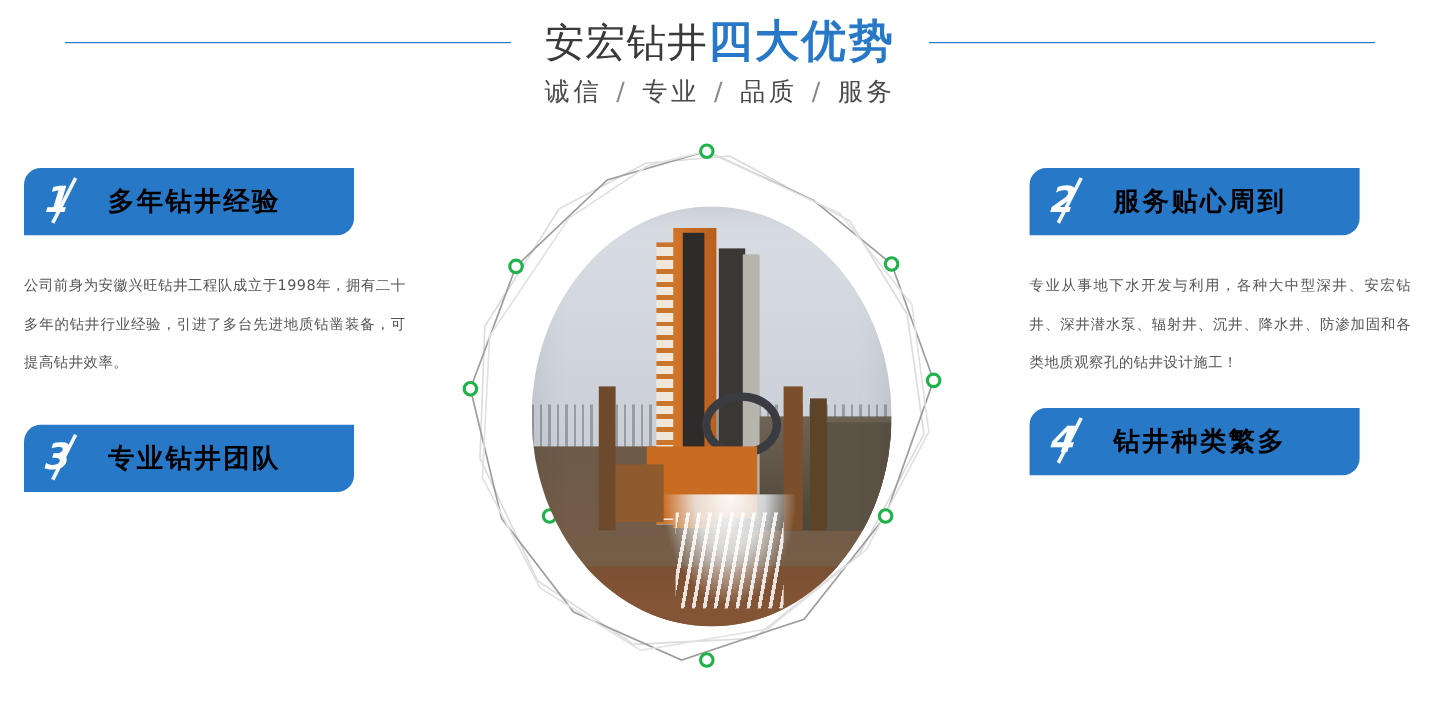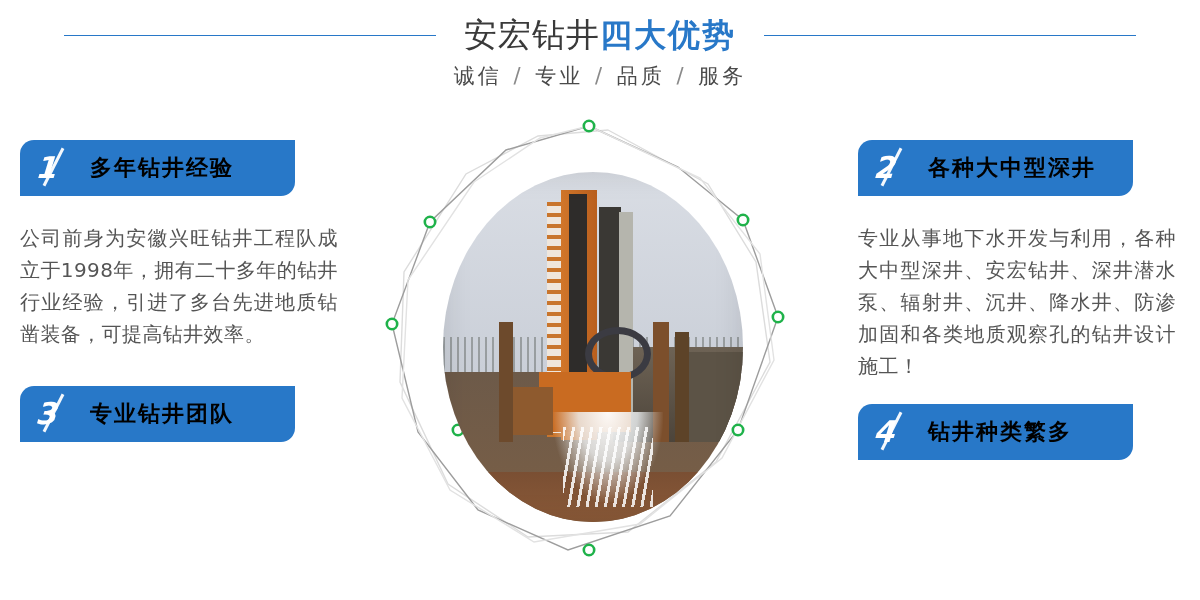--- a/index.html
+++ b/index.html
@@ -23,21 +23,21 @@
   .rule-right{width:372px;margin-left:0;}
   .title-text{
     display:flex;align-items:baseline;justify-content:center;
     white-space:nowrap;padding:0 28px;
   }
   .title-main{
     font-size:33px;color:#3a3a3a;font-weight:400;letter-spacing:1px;
     font-family:"DejaVu Sans","Liberation Sans",sans-serif;
   }
   .title-accent{
-    font-size:32px;color:#2878c8;font-weight:700;letter-spacing:2px;
+    font-size:37px;color:#2878c8;font-weight:700;letter-spacing:2px;
     font-family:Liberation Mono, monospace;
   }
   .subtitle{
     position:absolute;left:0;top:62px;width:1200px;
     text-align:center;font-size:21px;color:#4a4a4a;letter-spacing:3px;
     font-family:"DejaVu Sans","Liberation Sans",sans-serif;
   }
   .subtitle .sep{color:#8a8a8a;padding:0 2px;}
 
   
@@ -78,21 +78,21 @@
     opacity:.95;
   }
   .banner-title{
     font-size:22px;font-weight:700;color:#000000;letter-spacing:2px;
     margin-left:6px;white-space:nowrap;
     font-family:"DejaVu Sans","Liberation Sans",sans-serif;
   }
   .body-text{
     margin-top:26px;
     width:318px;
-    font-size:20px;line-height:32px;color:#555555;
+    font-size:12px;line-height:32px;color:#555555;
     letter-spacing:.4px;text-align:justify;
     font-family:"DejaVu Sans","Liberation Sans",sans-serif;
   }
   .card-2{margin-top:34px;}
   .card-4{margin-top:34px;}
   .col-left .card-2{margin-top:36px;}
   .col-right .card-4{margin-top:22px;}
   .center-wrap{position:absolute;left:378px;top:112px;width:430px;height:470px;}
   .poly-svg{position:absolute;left:0;top:0;width:430px;height:470px;}
   .photo{
@@ -178,21 +178,21 @@
   </div>
 
   <div class="col col-right">
 
     <div class="card card-3">
       <div class="banner">
         <span class="banner-num">
           <span class="glyph">2</span>
           <span class="slash"></span>
         </span>
-        <span class="banner-title">各种大中型深井</span>
+        <span class="banner-title">服务贴心周到</span>
       </div>
       <div class="body-text">专业从事地下水开发与利用，各种大中型深井、安宏钻井、深井潜水泵、辐射井、沉井、降水井、防渗加固和各类地质观察孔的钻井设计施工！</div>
     </div>
 
     <div class="card card-4">
       <div class="banner">
         <span class="banner-num">
           <span class="glyph">4</span>
           <span class="slash"></span>
         </span>

